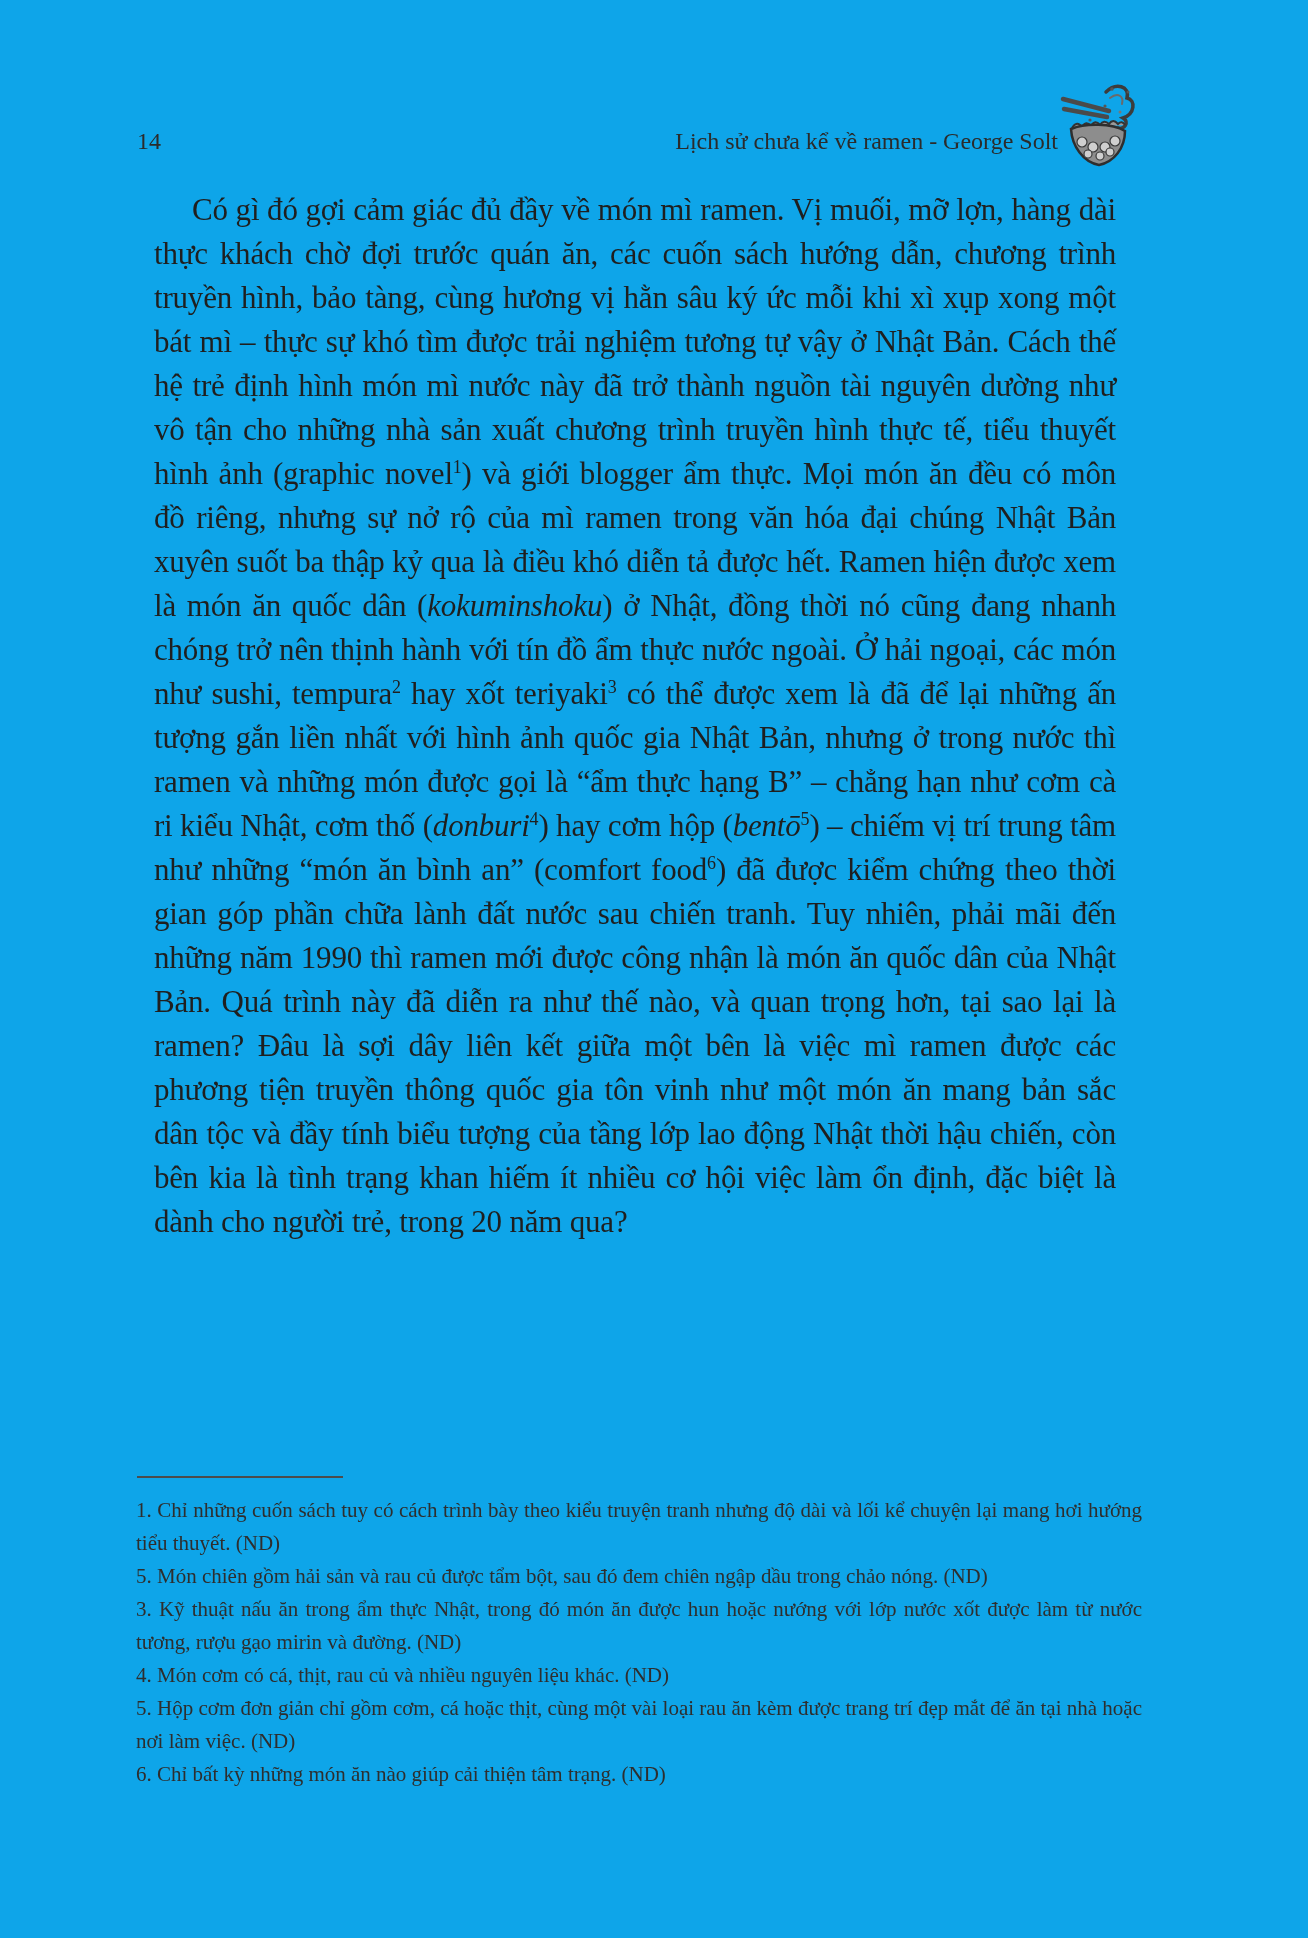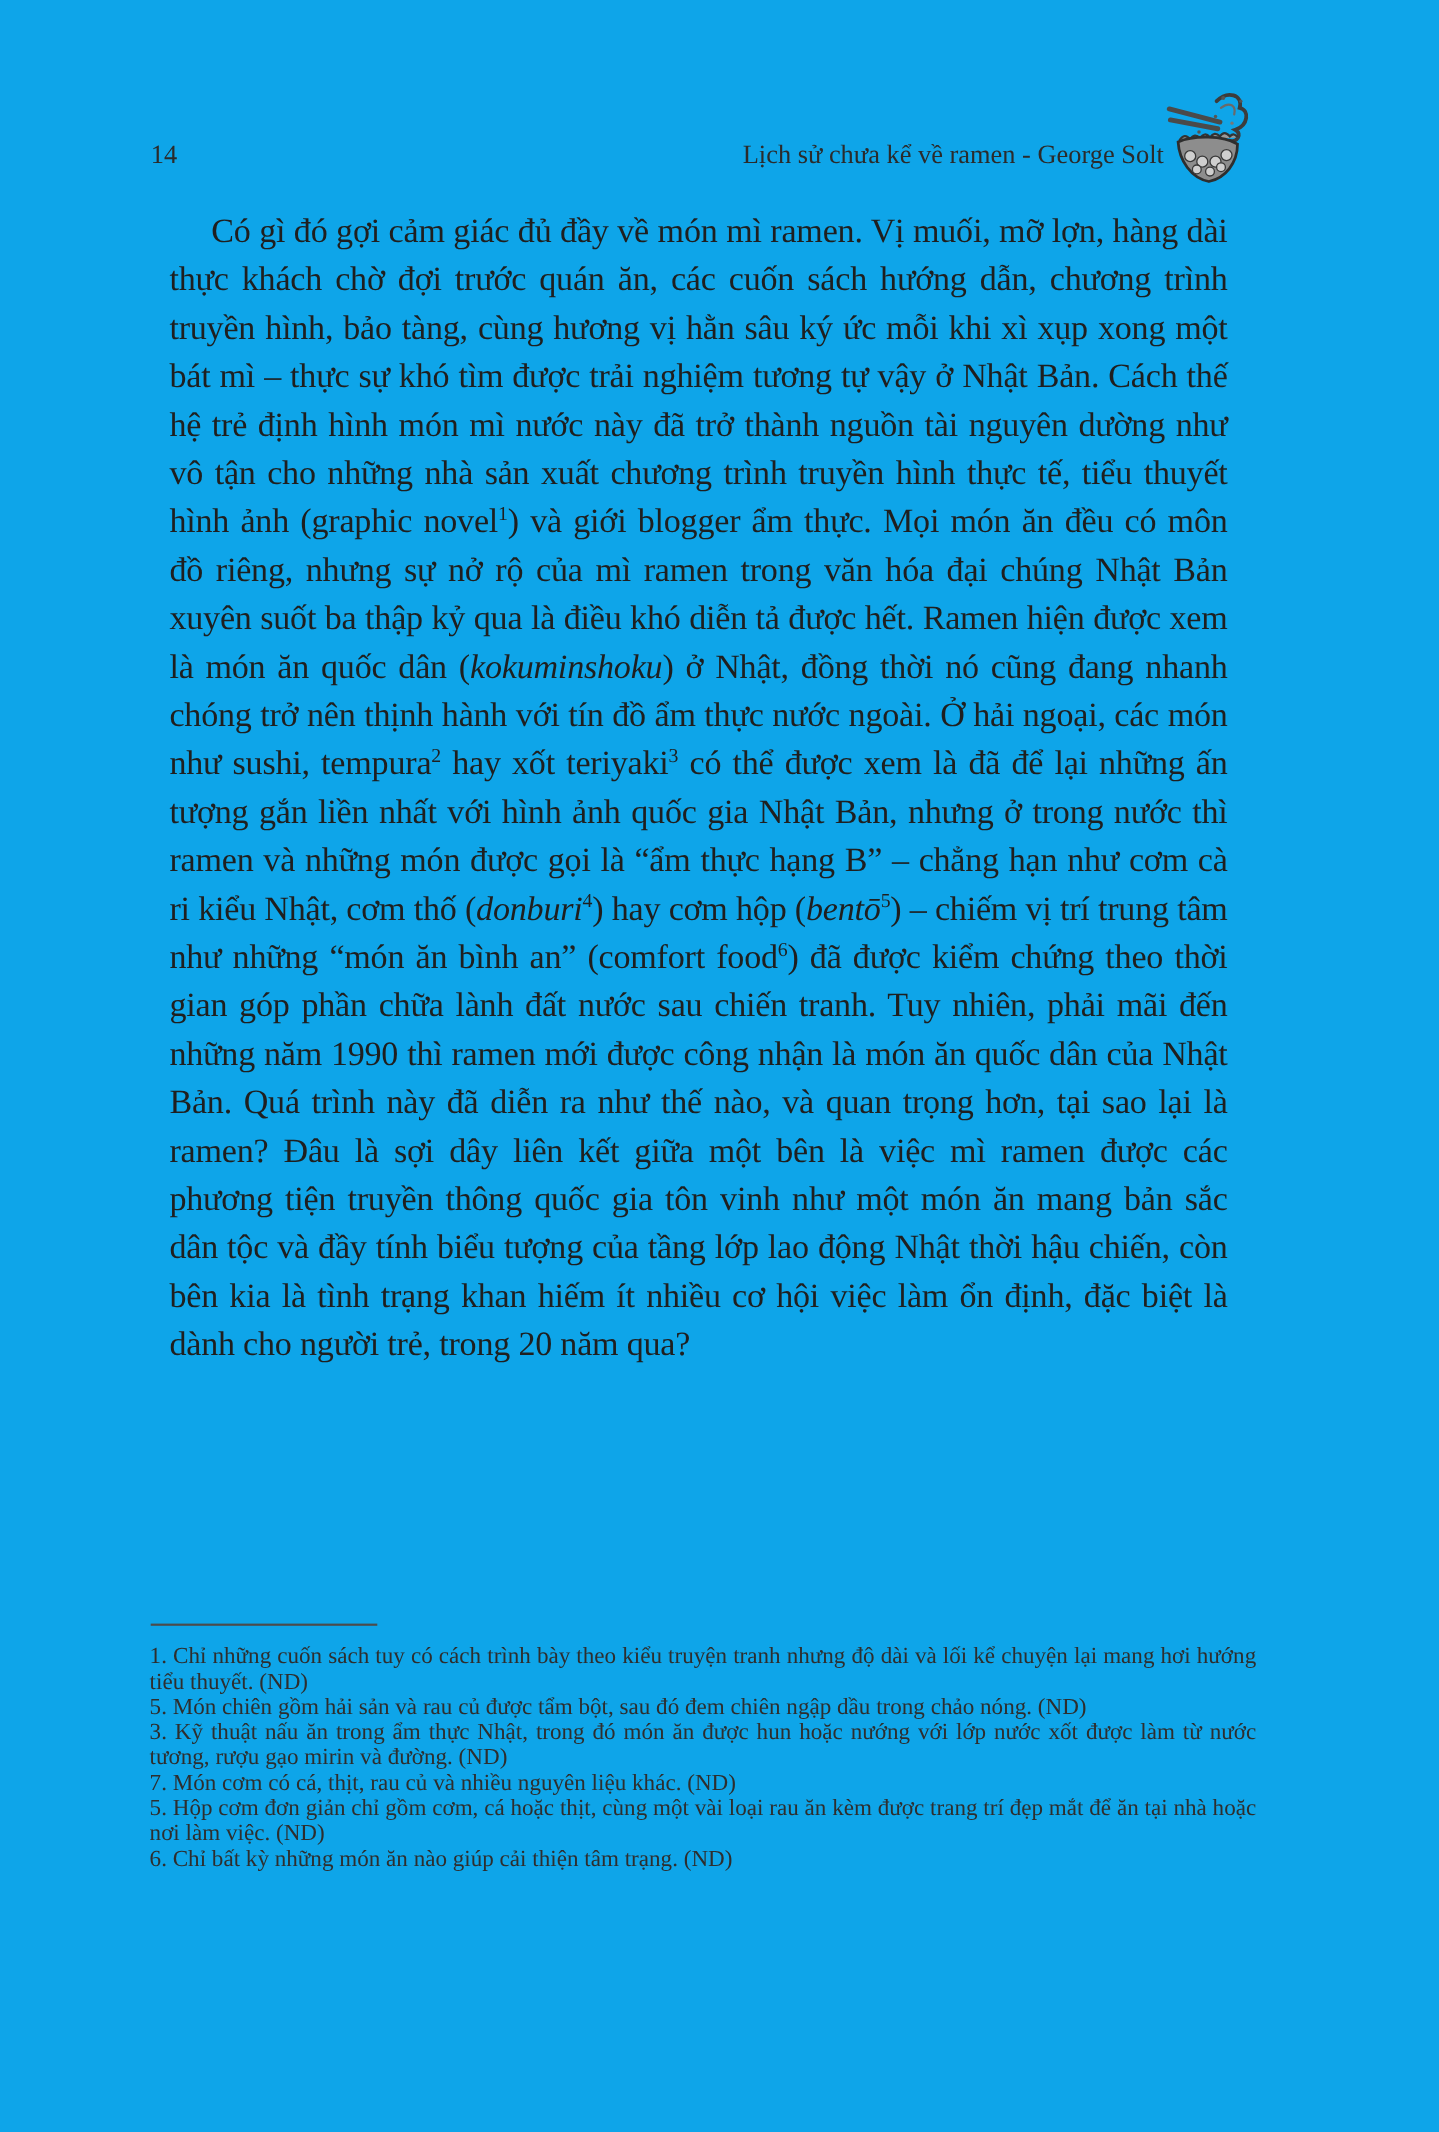--- a/index.html
+++ b/index.html
@@ -56,21 +56,21 @@
     width: 206px;
     height: 0;
     border-top: 2px solid #4c4c4c;
   }
   .footnotes {
     position: absolute;
     left: 136px;
     top: 1494px;
     width: 1006px;
     font-size: 21px;
-    line-height: 23px;
+    line-height: 33px;
     text-align: justify;
     color: #2e2e2e;
   }
   .footnotes p { margin: 0; }
 </style>
 </head>
 <body>
 
 <div class="page">
 
@@ -112,18 +112,18 @@
   <main class="body-text">
     <p><span>Có gì đó gợi cảm giác đủ đầy về món mì ramen. Vị muối, mỡ lợn, hàng dài thực khách chờ đợi trước quán ăn, các cuốn sách hướng dẫn, chương trình truyền hình, bảo tàng, cùng hương vị hằn sâu ký ức mỗi khi xì xụp xong một bát mì – thực sự khó tìm được trải nghiệm tương tự vậy ở Nhật Bản. Cách thế hệ trẻ định hình món mì nước này đã trở thành nguồn tài nguyên dường như vô tận cho những nhà sản xuất chương trình truyền hình thực tế, tiểu thuyết hình ảnh (graphic novel</span><sup>1</sup><span>) và giới blogger ẩm thực. Mọi món ăn đều có môn đồ riêng, nhưng sự nở rộ của mì ramen trong văn hóa đại chúng Nhật Bản xuyên suốt ba thập kỷ qua là điều khó diễn tả được hết. Ramen hiện được xem là món ăn quốc dân (</span><span class="it">kokuminshoku</span><span>) ở Nhật, đồng thời nó cũng đang nhanh chóng trở nên thịnh hành với tín đồ ẩm thực nước ngoài. Ở hải ngoại, các món như sushi, tempura</span><sup>2</sup><span> hay xốt teriyaki</span><sup>3</sup><span> có thể được xem là đã để lại những ấn tượng gắn liền nhất với hình ảnh quốc gia Nhật Bản, nhưng ở trong nước thì ramen và những món được gọi là “ẩm thực hạng B” – chẳng hạn như cơm cà ri kiểu Nhật, cơm thố (</span><span class="it">donburi</span><sup>4</sup><span>) hay cơm hộp (</span><span class="it">bentō</span><sup>5</sup><span>) – chiếm vị trí trung tâm như những “món ăn bình an” (comfort food</span><sup>6</sup><span>) đã được kiểm chứng theo thời gian góp phần chữa lành đất nước sau chiến tranh. Tuy nhiên, phải mãi đến những năm 1990 thì ramen mới được công nhận là món ăn quốc dân của Nhật Bản. Quá trình này đã diễn ra như thế nào, và quan trọng hơn, tại sao lại là ramen? Đâu là sợi dây liên kết giữa một bên là việc mì ramen được các phương tiện truyền thông quốc gia tôn vinh như một món ăn mang bản sắc dân tộc và đầy tính biểu tượng của tầng lớp lao động Nhật thời hậu chiến, còn bên kia là tình trạng khan hiếm ít nhiều cơ hội việc làm ổn định, đặc biệt là dành cho người trẻ, trong 20 năm qua?</span></p>
   </main>
 
   <div class="fn-sep"></div>
 
   <section class="footnotes">
     <p>1. Chỉ những cuốn sách tuy có cách trình bày theo kiểu truyện tranh nhưng độ dài và lối kể chuyện lại mang hơi hướng tiểu thuyết. (ND)</p>
     <p>5. Món chiên gồm hải sản và rau củ được tẩm bột, sau đó đem chiên ngập dầu trong chảo nóng. (ND)</p>
     <p>3. Kỹ thuật nấu ăn trong ẩm thực Nhật, trong đó món ăn được hun hoặc nướng với lớp nước xốt được làm từ nước tương, rượu gạo mirin và đường. (ND)</p>
-    <p>7. Món cơm có cá, thịt, rau củ và nhiều nguyên liệu khác. (ND)</p>
+    <p>4. Món cơm có cá, thịt, rau củ và nhiều nguyên liệu khác. (ND)</p>
     <p>5. Hộp cơm đơn giản chỉ gồm cơm, cá hoặc thịt, cùng một vài loại rau ăn kèm được trang trí đẹp mắt để ăn tại nhà hoặc nơi làm việc. (ND)</p>
     <p>6. Chỉ bất kỳ những món ăn nào giúp cải thiện tâm trạng. (ND)</p>
   </section>
 
 </div>
 
 </body></html>

